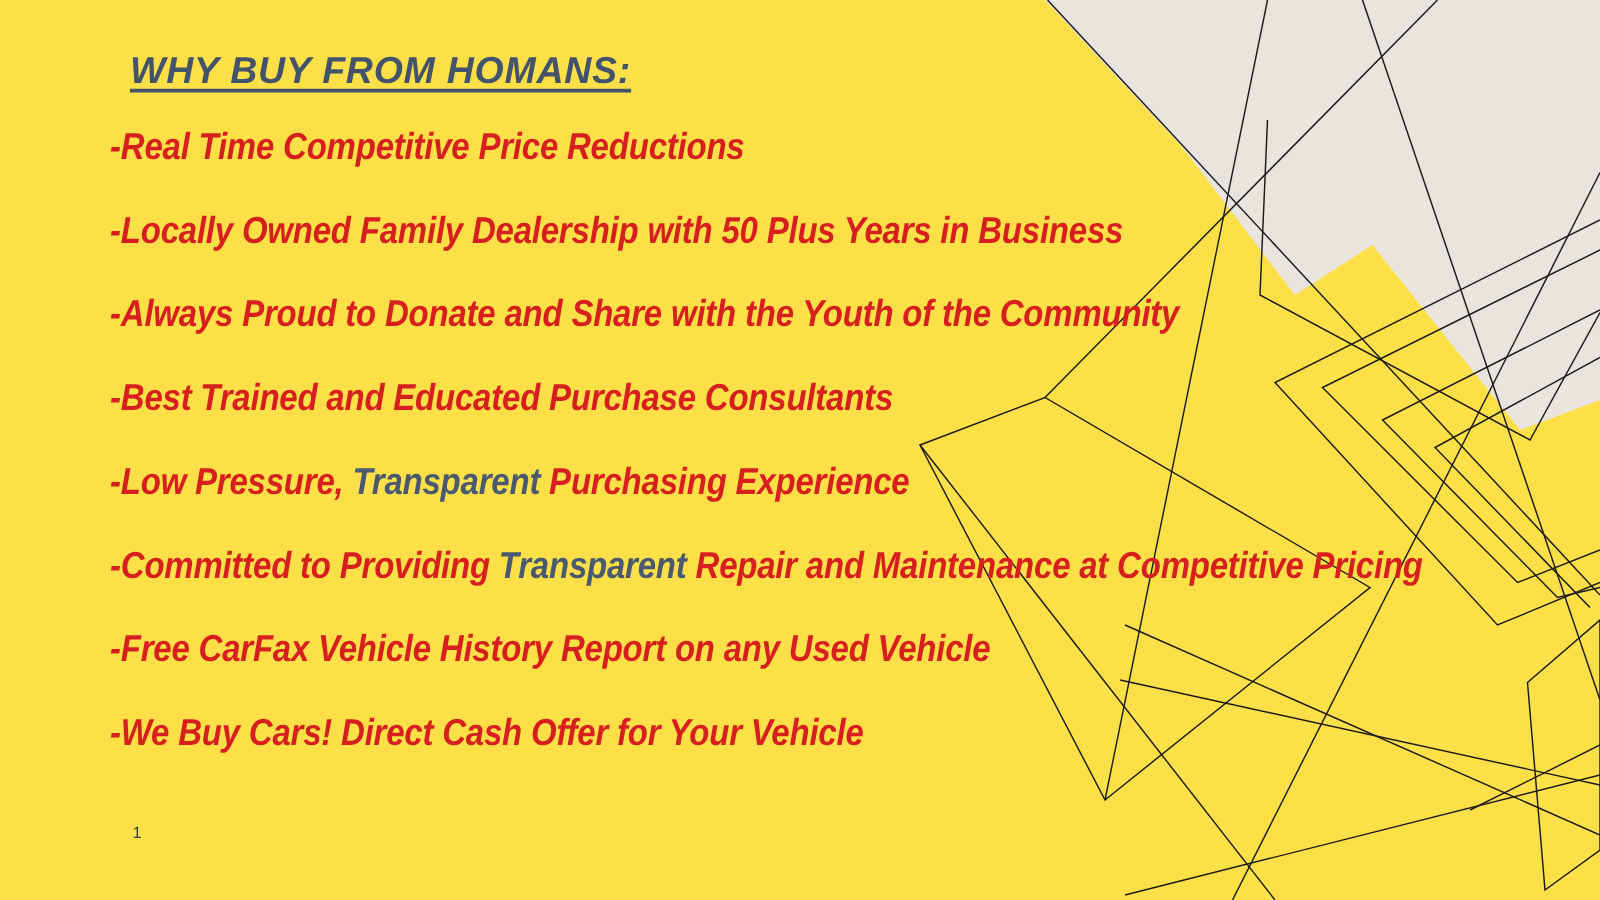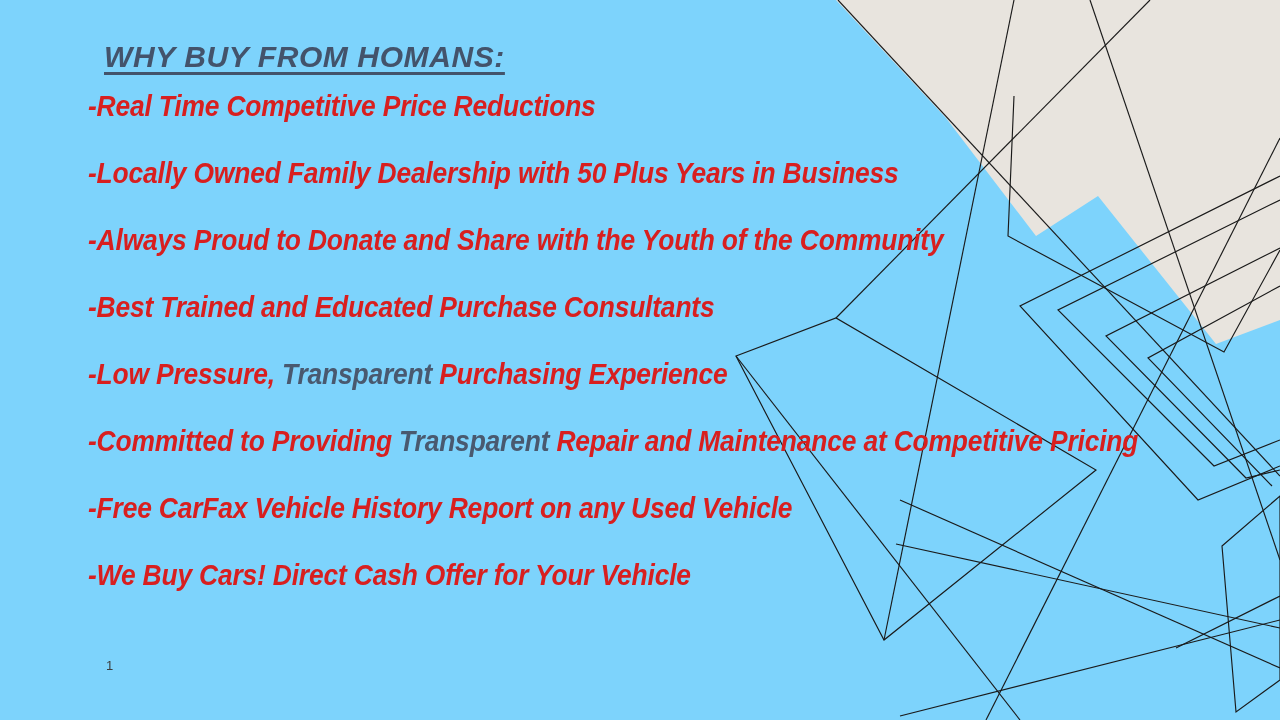--- a/index.html
+++ b/index.html
@@ -7,21 +7,21 @@
     padding: 0;
     background: #ffffff;
   }
   body {
     font-family: "Liberation Sans", sans-serif;
   }
   #slide {
     position: relative;
     width: 1280px;
     height: 720px;
-    background: #7dd3fc;
+    background: #fde047;
     overflow: hidden;
   }
 
   
   #bg-art {
     position: absolute;
     left: 0;
     top: 0;
     width: 1280px;
     height: 720px;
@@ -40,21 +40,21 @@
     color: #43536b;
     text-decoration: underline;
     text-underline-offset: 5px;
     white-space: nowrap;
   }
 
   
   #bullets {
     position: absolute;
     left: 88px;
-    top: 84px;
+    top: 96px;
     width: 1180px;
   }
   .bullet {
     height: 67px;
     line-height: 44px;
     font-family: "Liberation Sans Narrow", "Liberation Sans", sans-serif;
     font-size: 30px;
     font-weight: bold;
     font-style: italic;
     color: #d81f1f;

